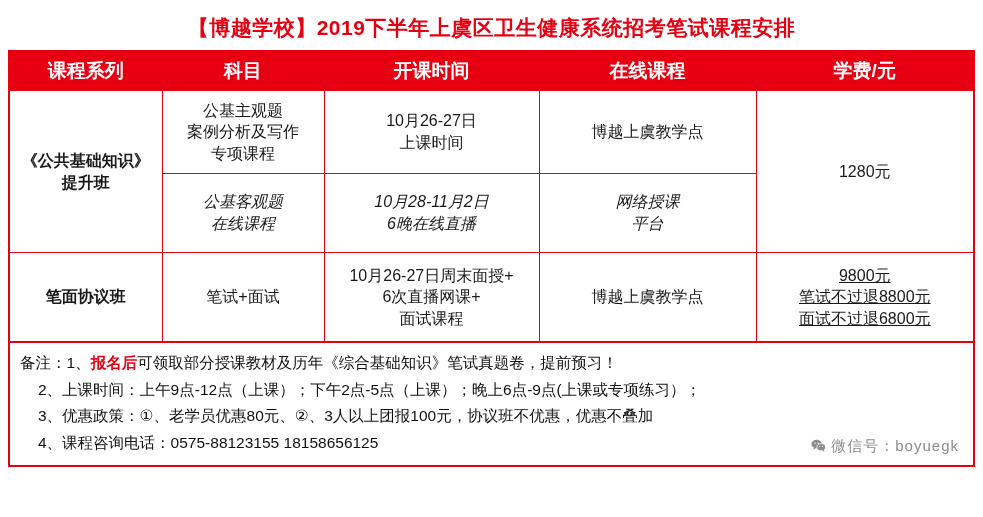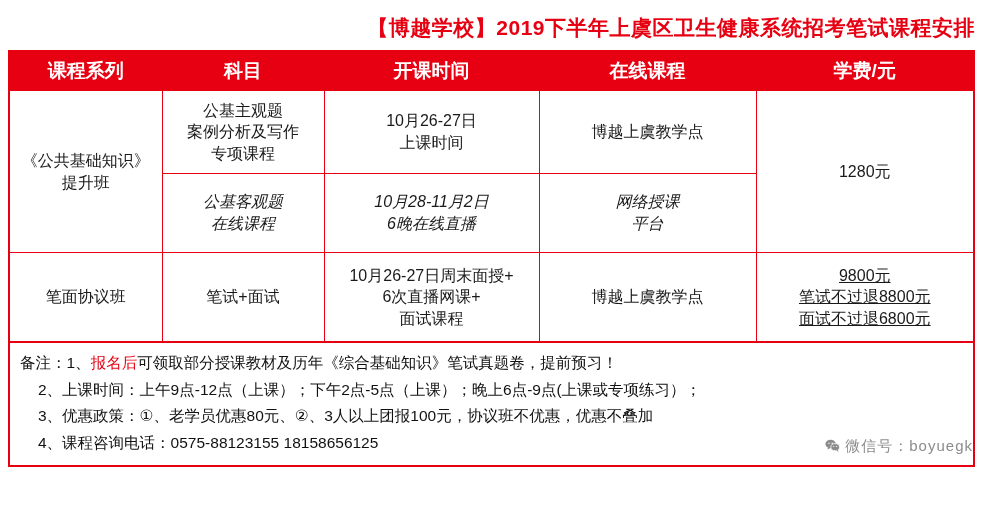--- a/index.html
+++ b/index.html
@@ -16,21 +16,21 @@
   }
   .page {
     width: 983px;
     height: 517px;
     position: relative;
     box-sizing: border-box;
     padding: 10px 8px 6px 8px;
     background: #ffffff;
   }
   .title {
-    text-align: right;
+    text-align: center;
     font-size: 21px;
     font-weight: bold;
     color: #e60012;
     letter-spacing: 0.5px;
     padding: 4px 0 8px 0;
     white-space: nowrap;
   }
   table.sched {
     width: 967px;
     border-collapse: collapse;
@@ -55,21 +55,21 @@
     border: 1px solid #e60012;
   }
   .col1 { width: 153px; }
   .col2 { width: 162px; }
   .col3 { width: 215px; }
   .col4 { width: 217px; }
   .col5 { width: 218px; }
 
   td.series {
     font-size: 17px;
-    font-weight: normal;
+    font-weight: bold;
     line-height: 1.5;
   }
   td.tall { height: 82px; }
   td.tall2 { height: 78px; font-style: italic; }
   td.row3 { height: 88px; }
   td.fee {
     font-size: 17px;
   }
   td.feeleft {
     text-align: left;
@@ -83,24 +83,24 @@
     box-sizing: border-box;
     border: 2px solid #e60012;
     border-top: none;
     padding: 7px 10px 8px 10px;
     font-size: 15.5px;
     line-height: 1.72;
     position: relative;
     background: #fff;
   }
   .notes .line { white-space: nowrap; }
-  .red { color: #e60012; font-weight: normal; text-align: center; }
+  .red { color: #e60012; font-weight: bold; text-align: center; }
   .wm {
     position: absolute;
-    right: 0;
+    right: 14px;
     bottom: 6px;
     font-size: 15px;
     color: #8c8c8c;
     letter-spacing: 1px;
     display: flex;
     align-items: center;
     gap: 5px;
   }
   .wm-icon {
     display: inline-block;

